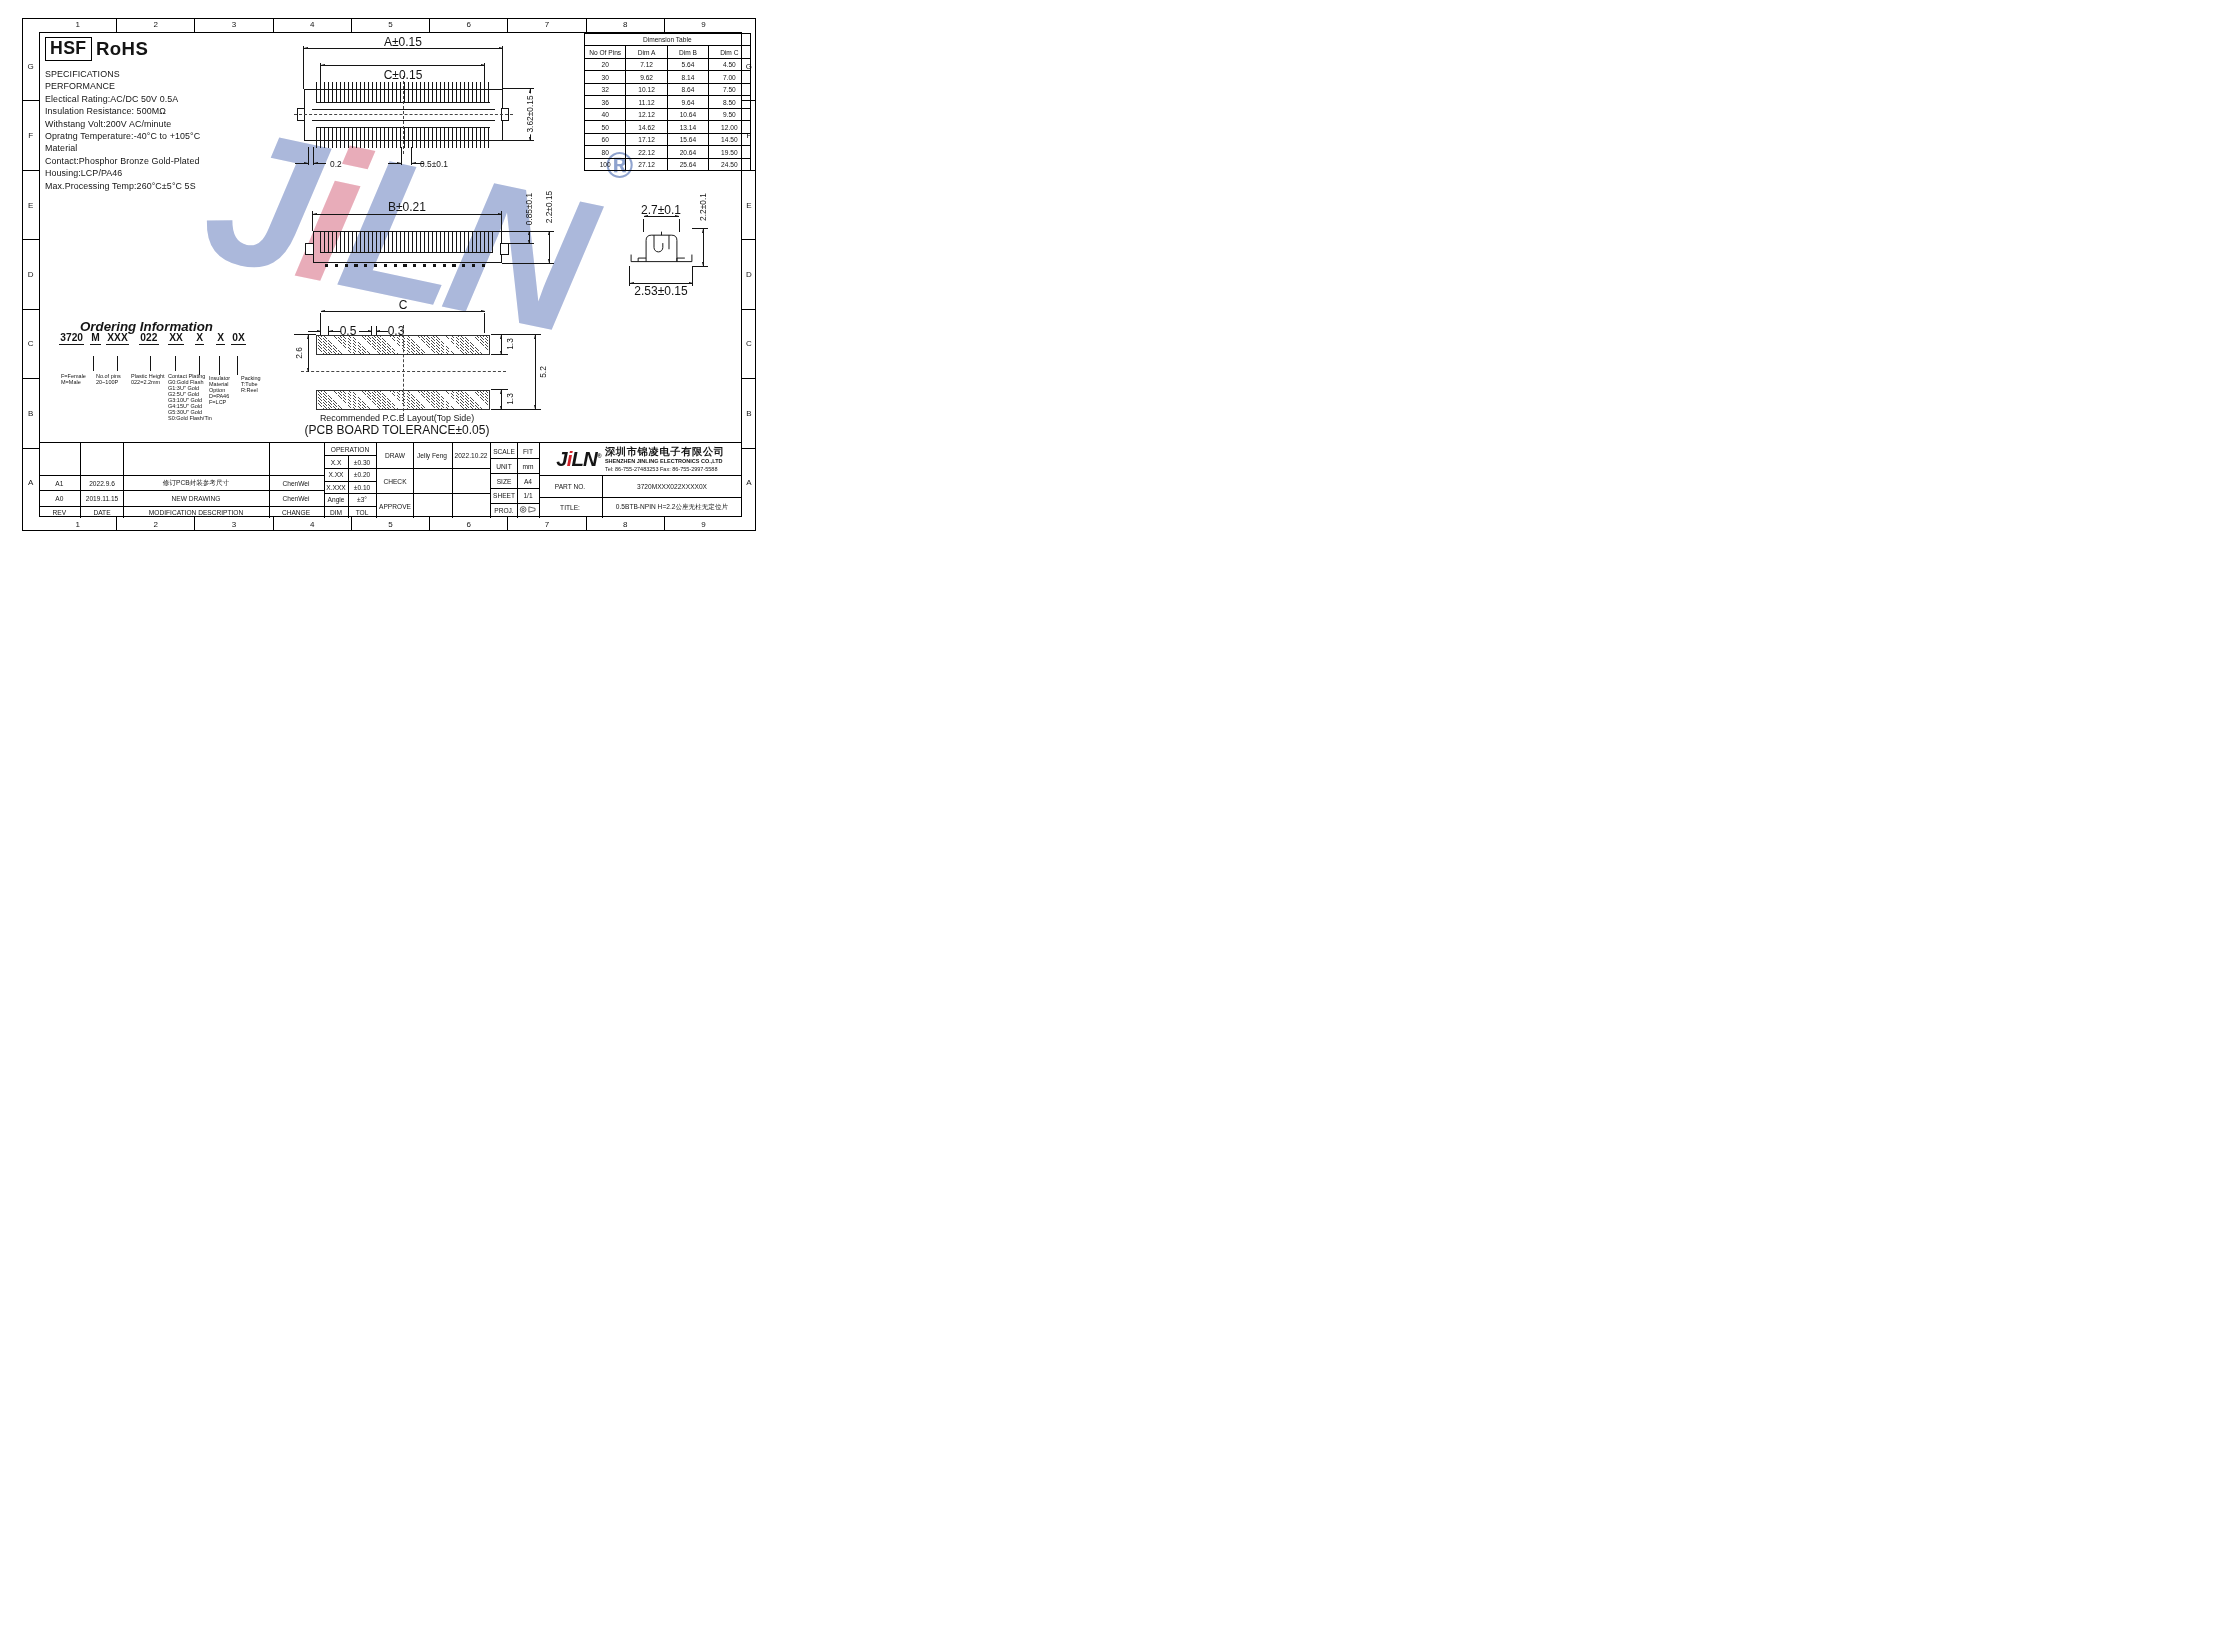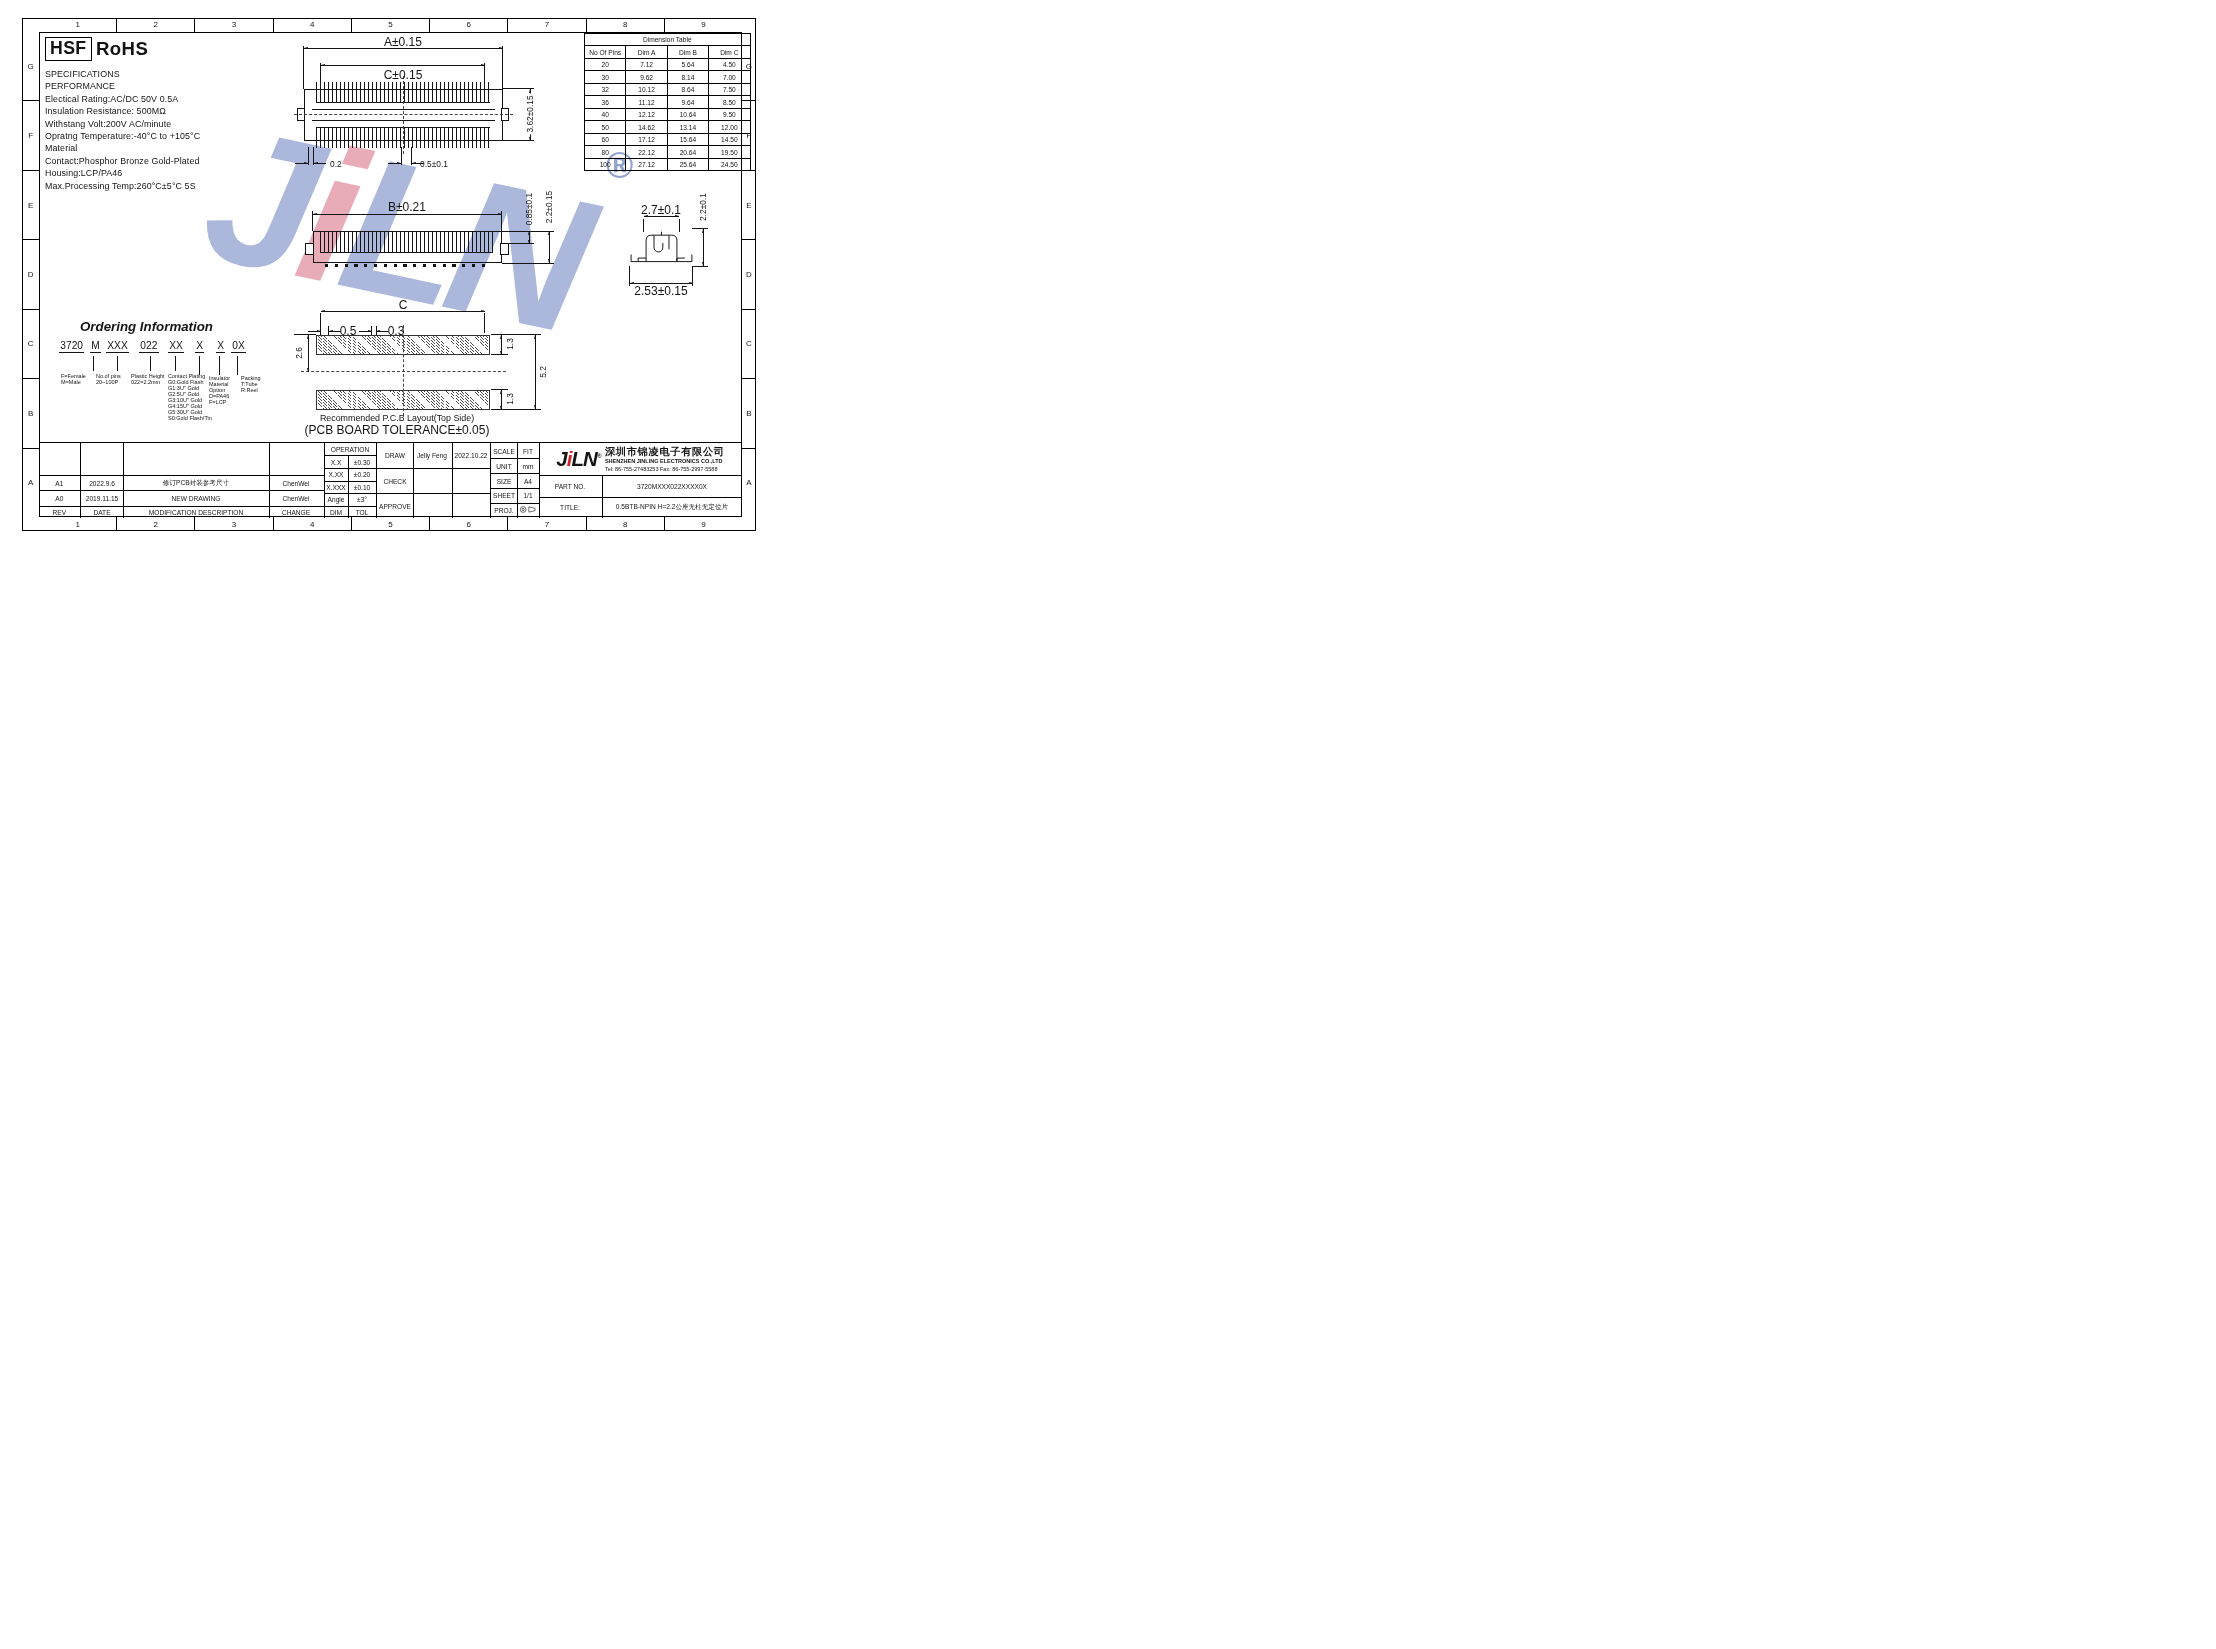--- a/index.html
+++ b/index.html
@@ -41,21 +41,21 @@
   .dimh.aL::before{content:"";position:absolute;left:-0.4px;top:-1.8px;border-top:1.6px solid transparent;border-bottom:1.6px solid transparent;border-right:4.4px solid #141414;}
   .dimh.aR::after{content:"";position:absolute;right:-0.4px;top:-1.8px;border-top:1.6px solid transparent;border-bottom:1.6px solid transparent;border-left:4.4px solid #141414;}
   .dimv.aT::before{content:"";position:absolute;top:-0.4px;left:-1.8px;border-left:1.6px solid transparent;border-right:1.6px solid transparent;border-bottom:4.4px solid #141414;}
   .dimv.aB::after{content:"";position:absolute;bottom:-0.4px;left:-1.8px;border-left:1.6px solid transparent;border-right:1.6px solid transparent;border-top:4.4px solid #141414;}
   .dlab{position:absolute;transform:translate(-50%,-50%);font-size:12px;white-space:nowrap;}
   .dlabv{position:absolute;transform:translate(-50%,-50%) rotate(-90deg);font-size:8.4px;white-space:nowrap;}
   .bg{background:#fff;padding:0 1.8px;}
   .lab{position:absolute;font-size:8.4px;white-space:nowrap;}
   
   .ordtitle{position:absolute;left:80px;top:319px;font-size:13.3px;font-weight:bold;font-style:italic;}
-  .seg{position:absolute;top:340px;font-size:10.2px;font-weight:normal;border-bottom:0.8px solid #141414;padding:0 1.3px 0.9px;}
+  .seg{position:absolute;top:332px;font-size:10.2px;font-weight:bold;border-bottom:0.8px solid #141414;padding:0 1.3px 0.9px;}
   .leg{position:absolute;font-size:5.5px;line-height:6px;}
   
   .wm{position:absolute;left:207px;top:133px;font-style:italic;font-weight:bold;font-size:191px;line-height:1;letter-spacing:-9.8px;transform:rotate(12deg);opacity:.92;font-family:"Liberation Sans",sans-serif;}
   .wm .b{color:#a4b2d8;} .wm .r{color:#e7a6b4;}
   .wmreg{position:absolute;left:606px;top:145px;font-size:37px;font-weight:bold;color:#8fa3ce;}
   
   .tb{position:absolute;left:39px;top:442px;width:703px;height:75px;border-top:1px solid #000;box-sizing:border-box;font-size:6.6px;}
   .tb .vl{position:absolute;top:0;width:0.7px;background:#000;}
   .tb .hl{position:absolute;height:0.7px;background:#000;}
   .tc{position:absolute;transform:translate(-50%,-50%);white-space:nowrap;font-size:6.6px;}

